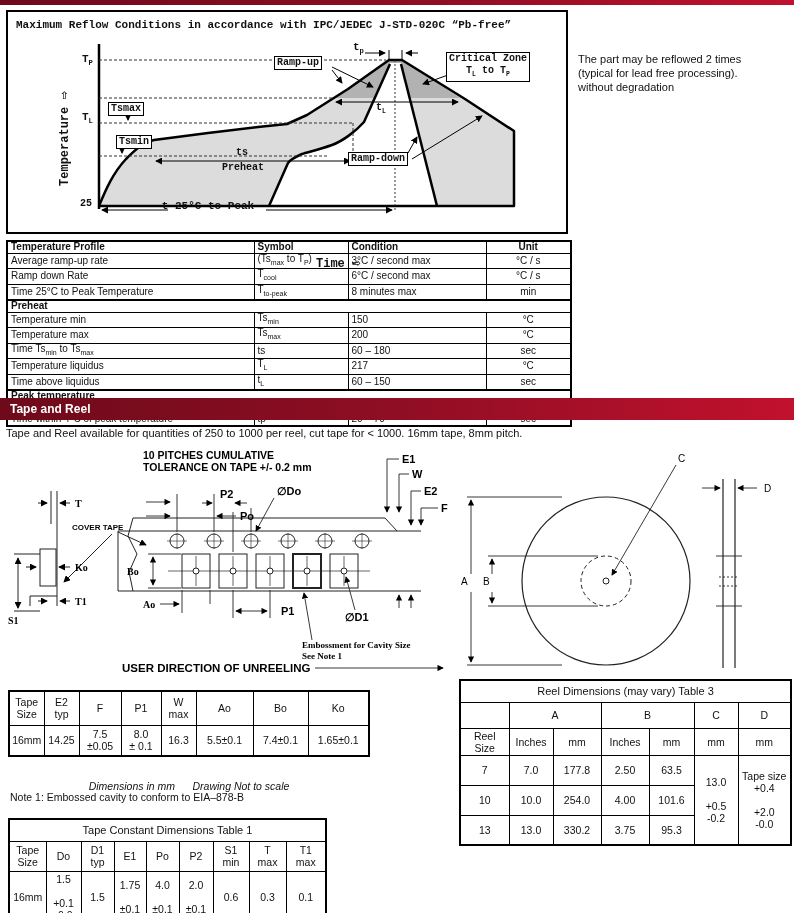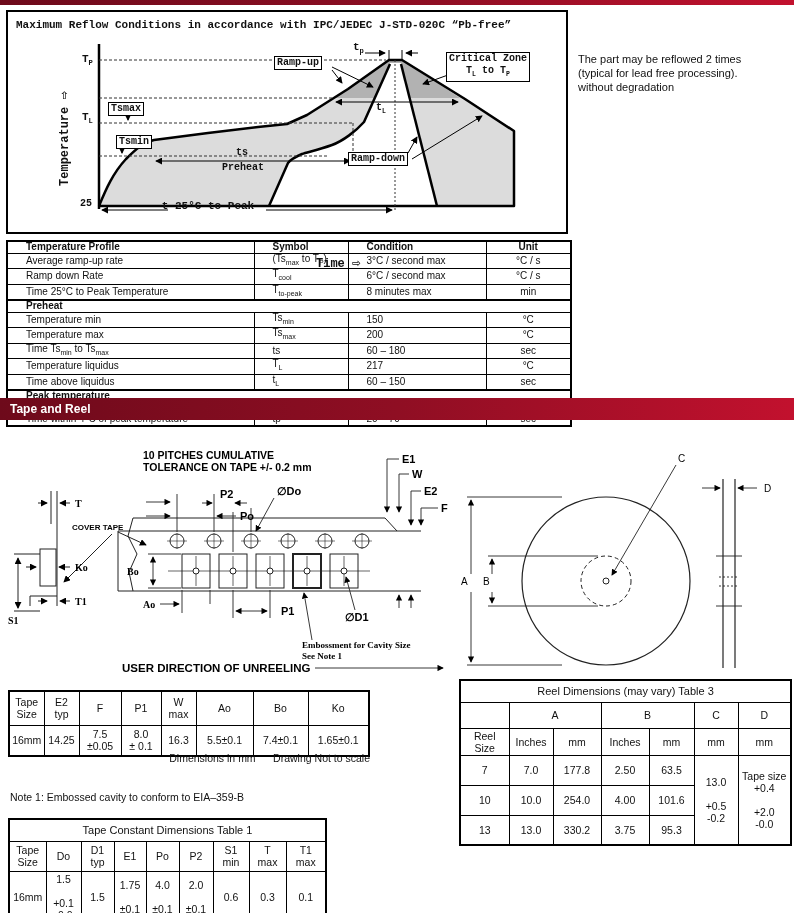--- a/index.html
+++ b/index.html
@@ -16,21 +16,21 @@
   .lbl sub,.boxlbl sub{font-size:0.65em;}
   .boxlbl{position:absolute;border:1px solid #000;background:#fff;font-size:10px;font-weight:bold;
           text-align:center;line-height:12px;padding:0 2px;white-space:nowrap;}
   .rot{transform:rotate(-90deg);transform-origin:center center;text-align:center;font-size:12px;font-weight:bold;}
   .arrow-glyph{font-size:14px;font-weight:bold;}
   .note{position:absolute;left:578px;top:52px;width:214px;font-size:11px;line-height:14px;}
   
   .ptable{position:absolute;left:6px;top:240px;width:566px;border-collapse:collapse;
           border:2px solid #000;table-layout:fixed;}
   .ptable th,.ptable td{border:1px solid #000;font-size:10px;line-height:10.5px;height:10.5px;
-                        padding:0 18px;text-align:left;overflow:hidden;white-space:nowrap;}
+                        padding:0 3px;text-align:left;overflow:hidden;white-space:nowrap;}
   .ptable th{font-weight:bold;}
   .ptable .cunit{text-align:center;}
   .ptable tr.sec td{border-top:2px solid #000;font-weight:bold;}
   .ptable sub{font-size:7px;}
   
   .band{position:absolute;left:0;top:398px;width:794px;height:22px;
         background:linear-gradient(90deg,#6E0A1B 0%,#8F0E23 50%,#C2112E 100%);}
   .band span{display:inline-block;color:#fff;font-weight:bold;font-size:12px;line-height:22px;margin-left:10px;}
   .intro{position:absolute;left:6px;top:427px;font-size:11px;}
   
@@ -218,20 +218,21 @@
           <td>tp</td>
           <td>20 – 70</td>
           <td class="cunit">sec</td>
         </tr>
   </tbody>
     </table>
 
   <div class="band">
     <span>Tape and Reel</span>
   </div>
+  <div class="intro">Tape and Reel available for quantities of 250 to 1000 per reel, cut tape for &lt; 1000. 16mm tape, 8mm pitch.</div>
 
   <svg class="diagram-svg" viewBox="0 0 794 240">
     <defs>
       <marker id="ah2" viewBox="0 0 8 8" refX="7" refY="4" markerWidth="7" markerHeight="7" orient="auto">
         <path d="M0,0 L8,4 L0,8 z" fill="#000"></path>
       </marker>
     </defs>
 
     <g stroke="#222" stroke-width="1" fill="none">
       <line x1="57" y1="45" x2="57" y2="160"></line>
@@ -418,22 +419,22 @@
 ±0.05</td>
           <td>8.0
 ± 0.1</td>
       <td>16.3</td>
           <td>5.5±0.1</td>
       <td>7.4±0.1</td>
           <td>1.65±0.1</td>
     </tr>
   </tbody>
     </table>
-  <div class="cap" style="left:8px;top:752px;width:362px;text-align:right;">Dimensions in mm      Drawing Not to scale</div>
-  <div class="notetext" style="left:10px;top:791px;">Note 1: Embossed cavity to conform to EIA–359-B</div>
+  <div class="cap" style="left:8px;top:780px;width:362px;text-align:center;font-style:italic;">Dimensions in mm      Drawing Not to scale</div>
+  <div class="notetext" style="left:10px;top:791px;">Note 1: Embossed cavity to conform to EIA–878-B</div>
 
   <table class="dimtable" style="left:459px;top:679px;width:331px;">
     <colgroup>
         <col style="width:49px">
         <col style="width:44px">
         <col style="width:48px">
         <col style="width:48px">
         <col style="width:45px">
         <col style="width:44px">
         <col style="width:53px">

